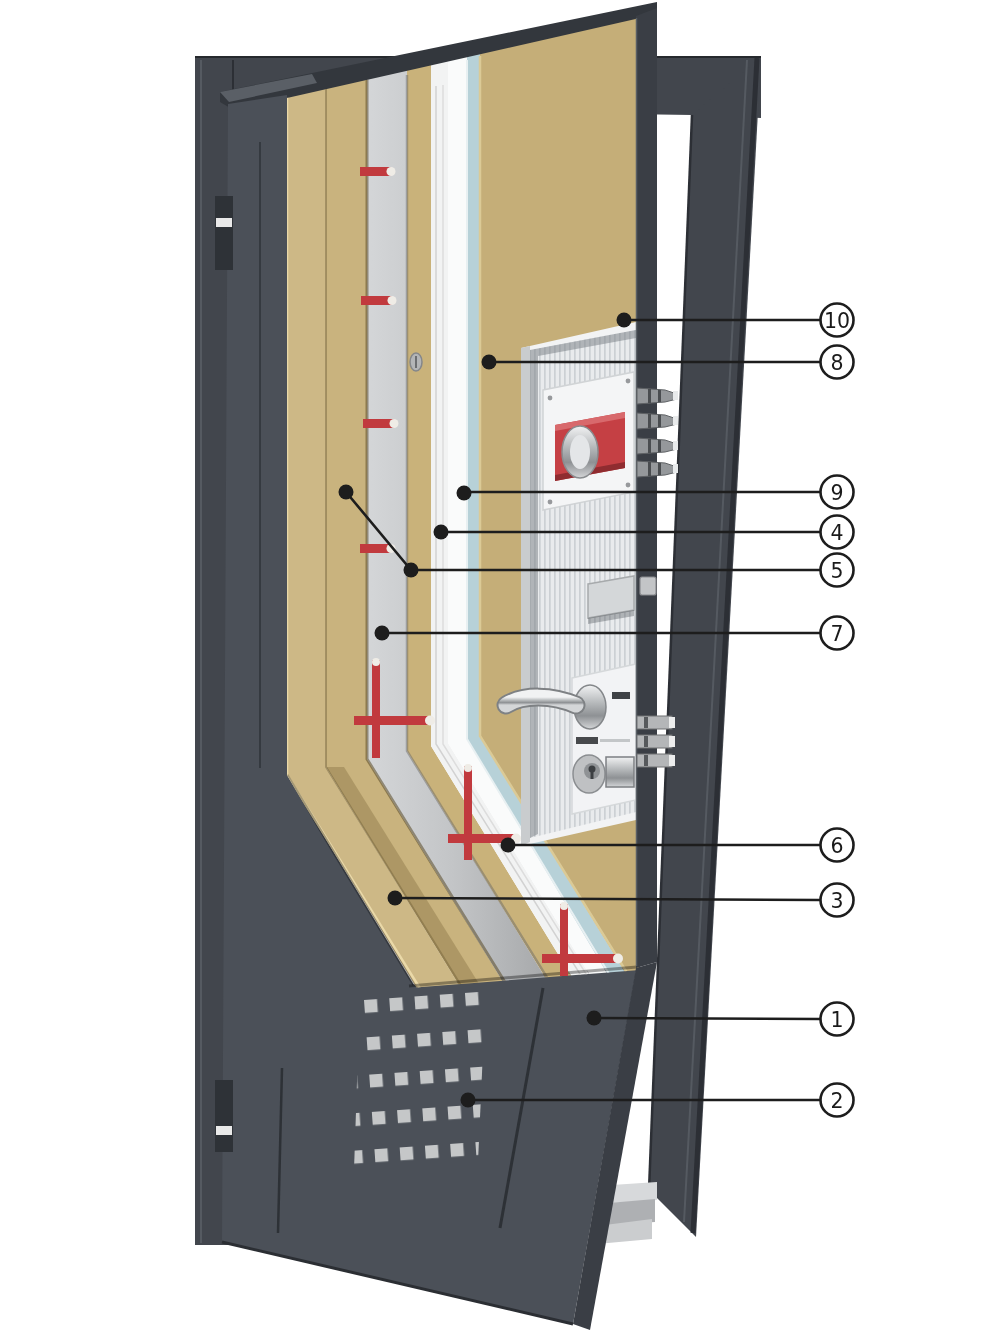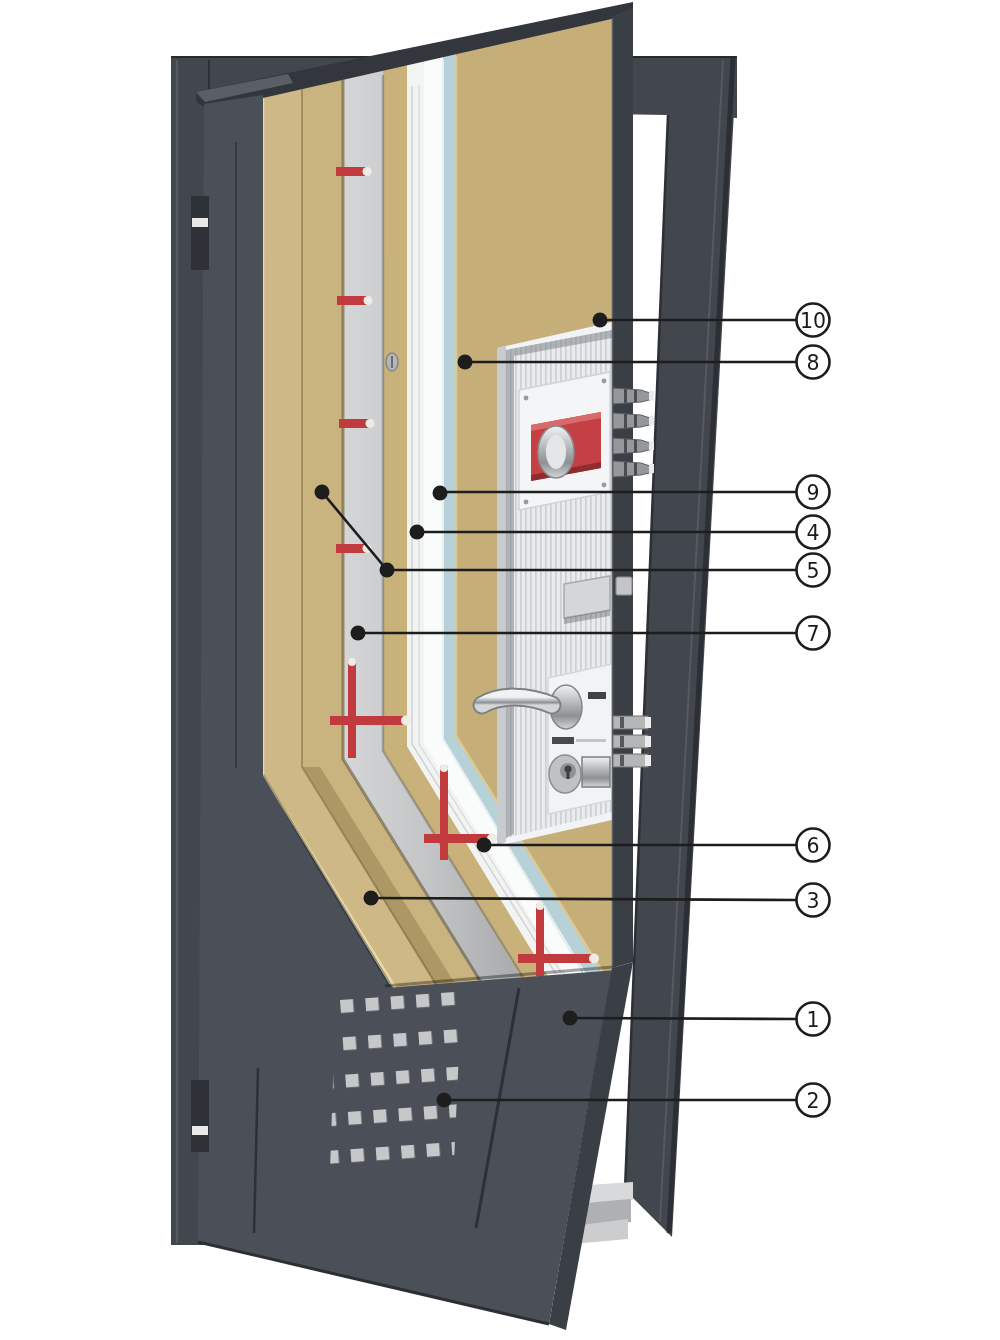--- a/index.html
+++ b/index.html
@@ -1,17 +1,17 @@
 <!DOCTYPE html>
 <html style="--background: #ffffff; --frame: #42464d; --frame-shadow: #2c2f35; --door-face: #4b5058; --door-edge: #3a3e45; --door-cap: #33373d; --chipboard-tan: #c9b37e; --chipboard-tan-dark: #b49d68; --mdf-panel: #c5ae78; --steel-channel: #c0c2c4; --sheet-white: #f2f3f3; --insulation-blue: #b7d1d8; --fastener-red: #c13a3e; --chrome: #c6c8ca; --pocket-white: #e9ebed; --sill-gray: #c4c6c8; --callout-line: #1d1d1d; --callout-fill: #ffffff;"><head>
 <meta charset="utf-8">
 <style>
   html,body{margin:0;padding:0;background:#fff;}
   .stage{position:relative;width:877px;height:1340px;background:var(--background,#fff);overflow:hidden;
-         font-family:"DejaVu Sans",sans-serif;}
+         font-family:"DejaVu Sans",sans-serif;margin-left:24px;}
   svg{position:absolute;left:0;top:0;}
   
   .frame{fill:var(--frame,#42464d);}
   .face{fill:var(--door-face,#4b5058);}
   .edge{fill:var(--door-edge,#3a3e45);}
   .cap{fill:var(--door-cap,#33373d);}
   .tan{fill:var(--chipboard-tan,#c9b37e);}
   .panel{fill:var(--mdf-panel,#c5ae78);}
   .wht{fill:var(--sheet-white,#f2f3f3);}
   .blue{fill:var(--insulation-blue,#b7d1d8);}

